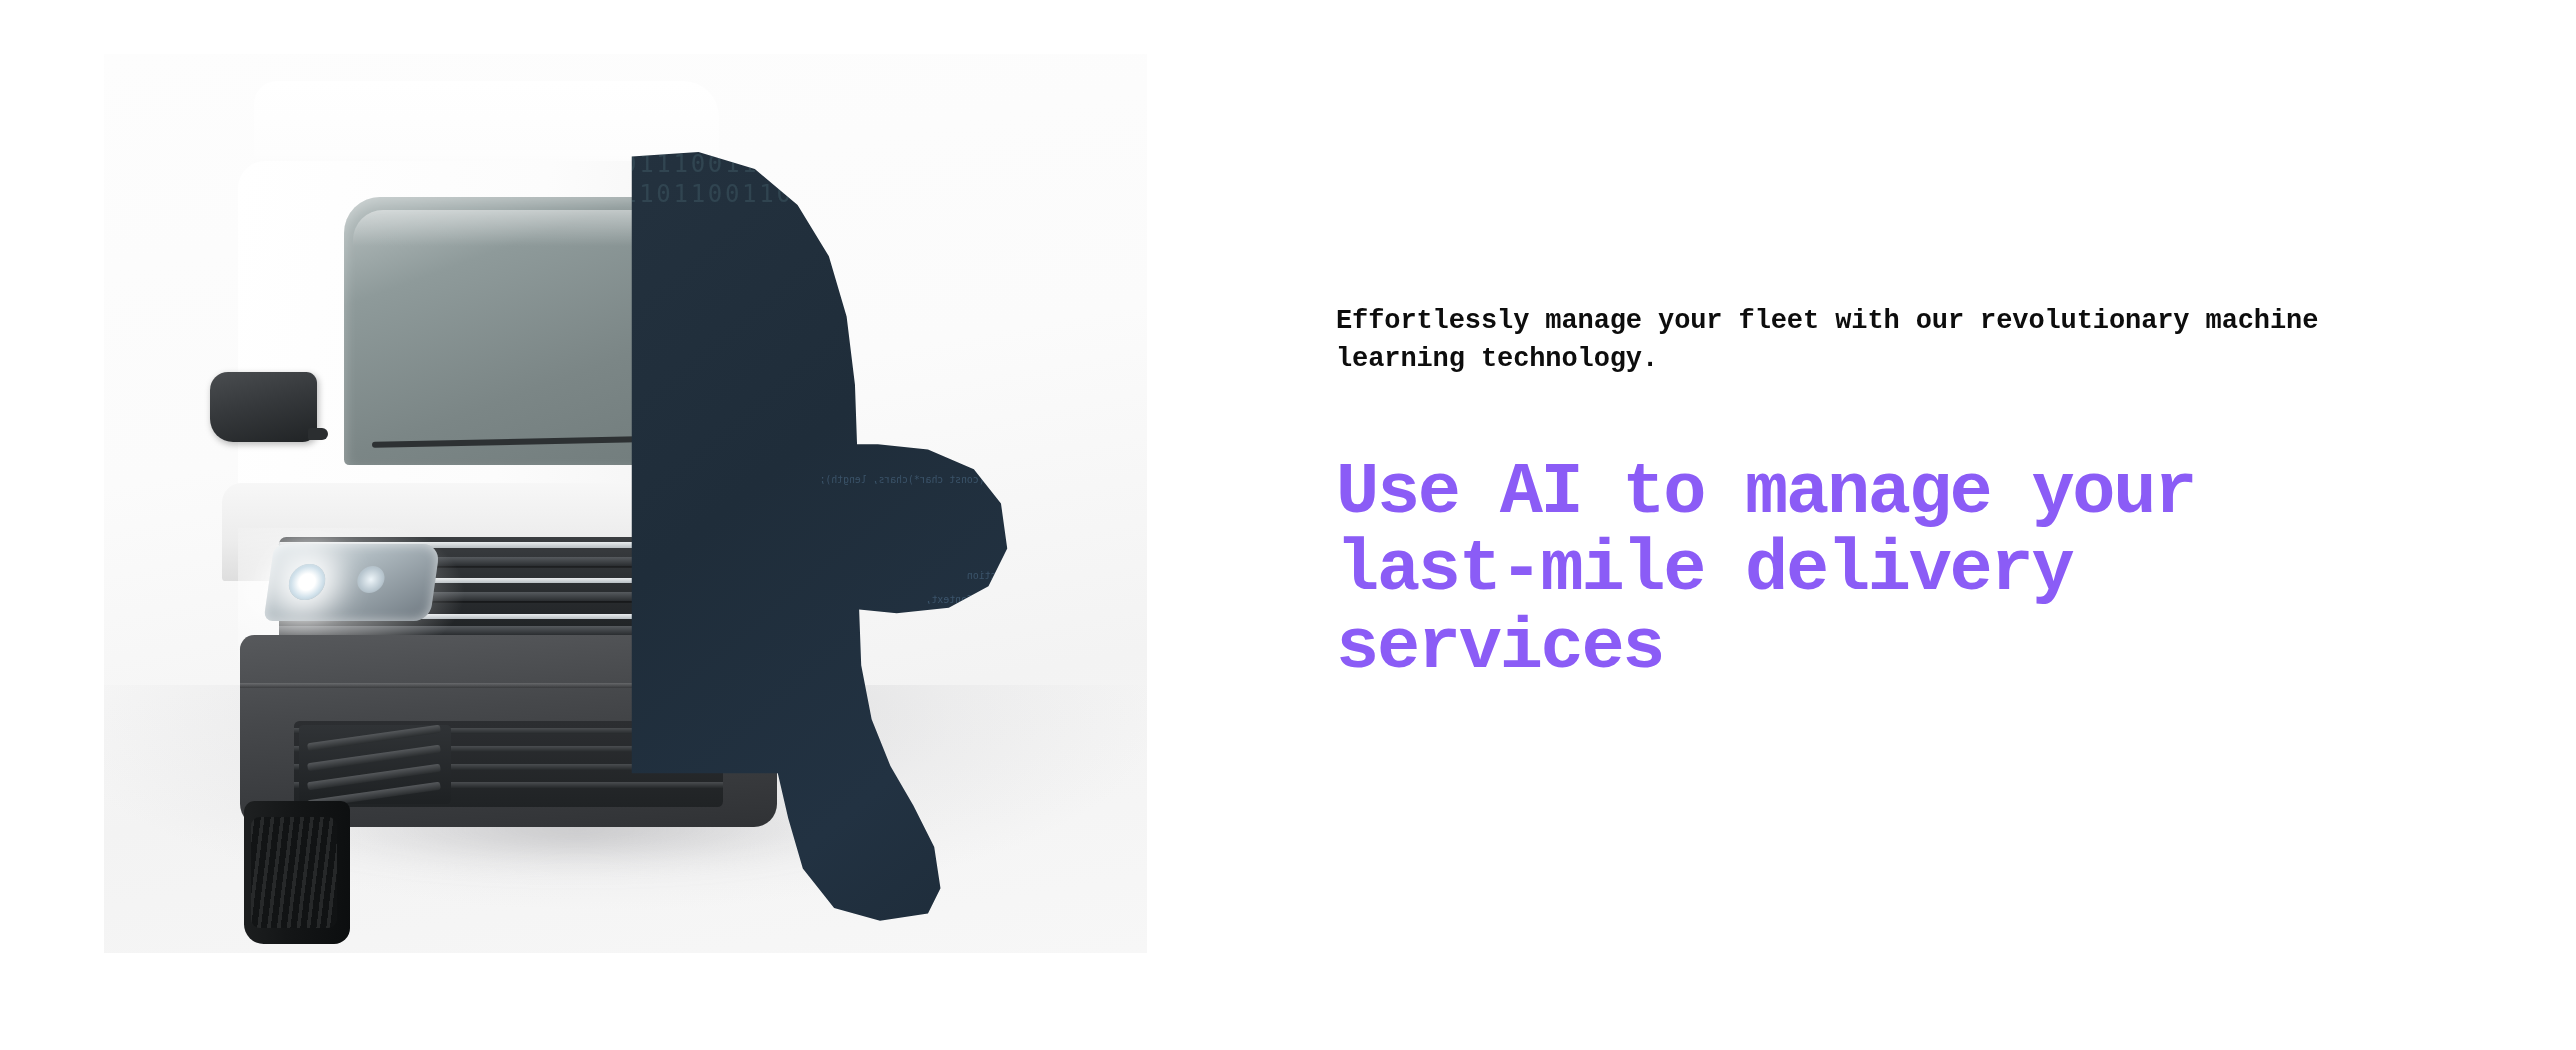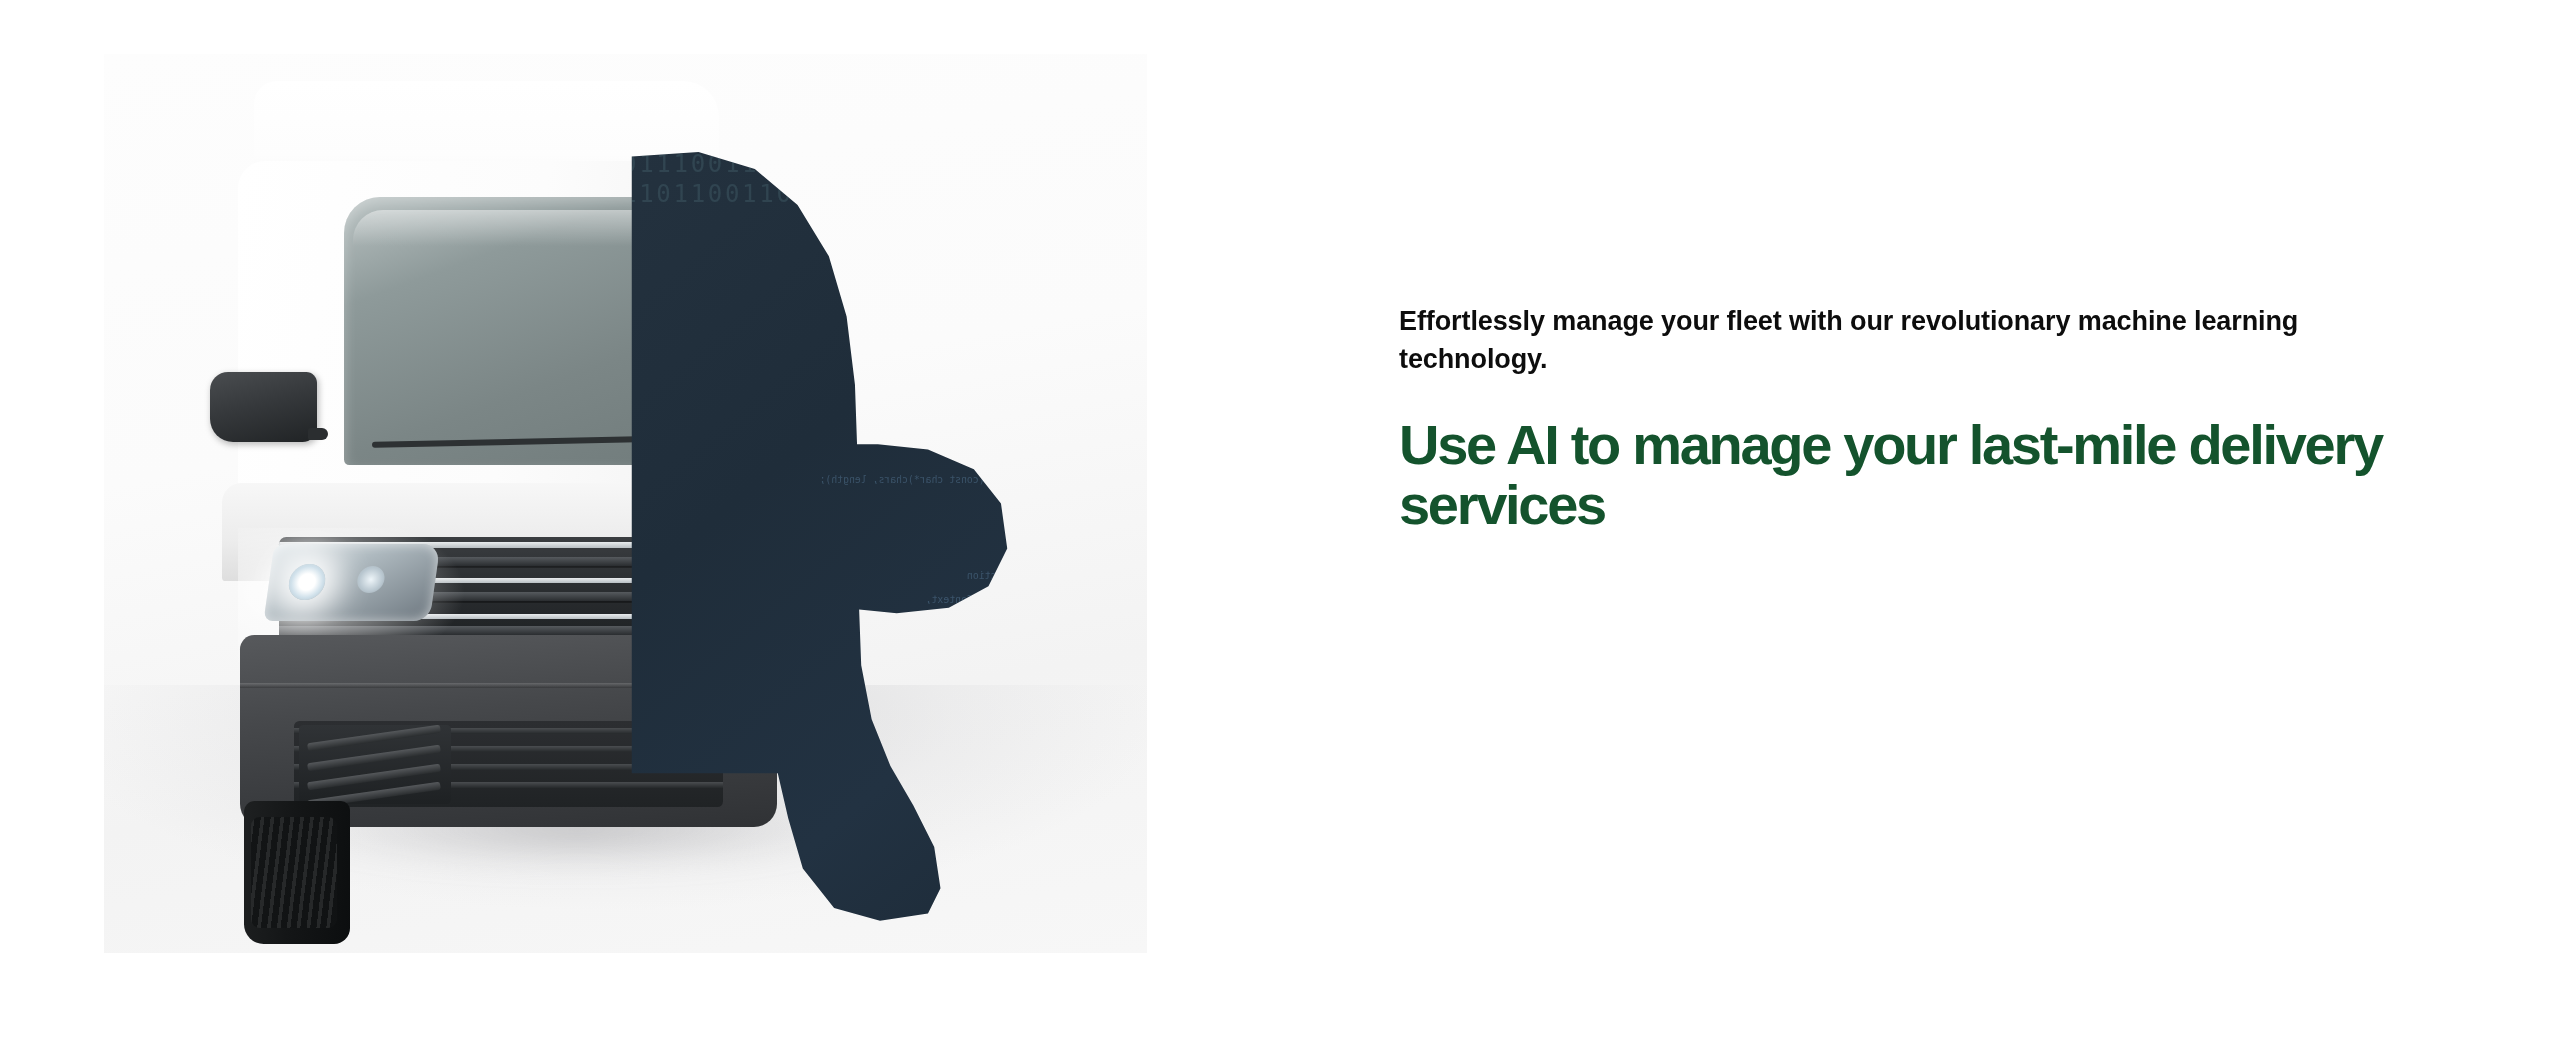--- a/index.html
+++ b/index.html
@@ -252,38 +252,39 @@
     box-shadow:0 0 12.5px 4.5px rgba(56,132,235,.5);
   }
   .hl-soft{
     background:rgba(70,130,200,.26);
     box-shadow:0 0 10.7px 4.5px rgba(70,130,200,.28);
   }
 
   
   .copy{
     position:absolute;
-    left:1399px; top:302px;
+    left:1336px; top:302px;
     width:1091px;
+    font-family:Liberation Mono, monospace;
   }
   .eyebrow{
     font-size:27px;
     font-weight:bold;
     line-height:1.42;
     color:#0d0d0d;
     letter-spacing:-0.1px;
     max-width:1055px;
   }
   .headline{
-    margin-top:36px;
-    font-size:56px;
+    margin-top:76px;
+    font-size:72px;
     font-weight:bold;
     line-height:1.08;
     letter-spacing:-2.3px;
-    color:#14532d;
+    color:#8b5cf6;
     max-width:1100px;
   }
 </style>
 </head>
 <body>
 
 <div class="hero">
 
   <div class="media-panel" role="img" aria-label="delivery-van-with-code-overlay">
 

